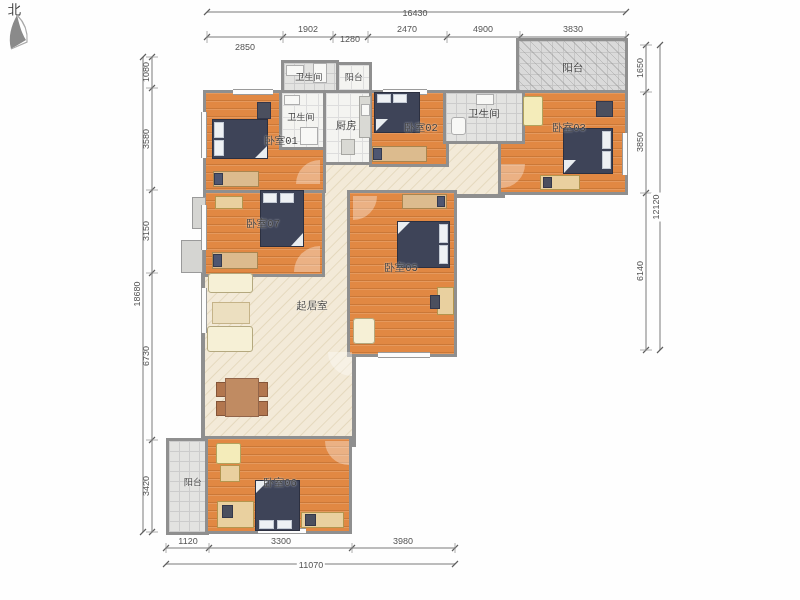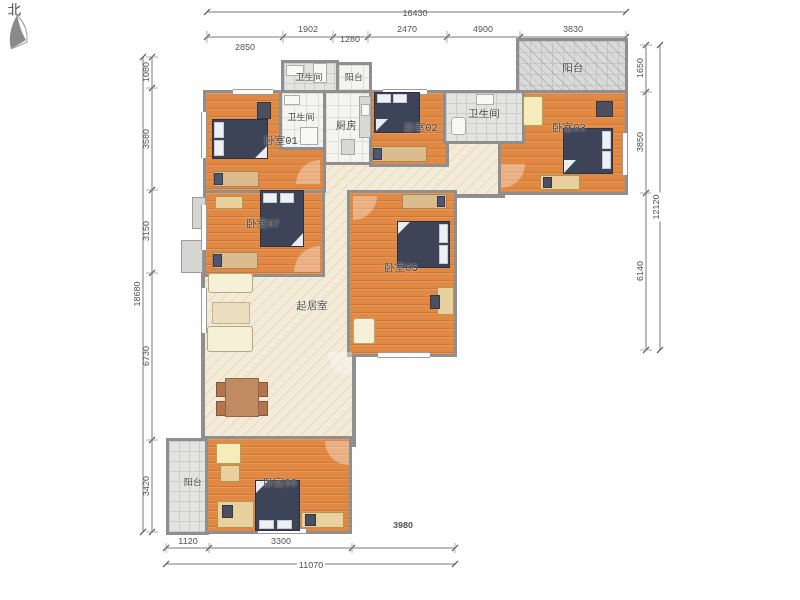--- a/index.html
+++ b/index.html
@@ -234,15 +234,15 @@
   <span class="dim rot" style="left:146px;top:486px;">3420</span>
 
   <span class="dim rot bg" style="left:656px;top:207px;">12120</span>
   <span class="dim rot" style="left:640px;top:68px;">1650</span>
   <span class="dim rot" style="left:640px;top:142px;">3850</span>
   <span class="dim rot" style="left:640px;top:271px;">6140</span>
 
   <span class="dim bg" style="left:311px;top:565px;">11070</span>
   <span class="dim" style="left:188px;top:541px;">1120</span>
   <span class="dim" style="left:281px;top:541px;">3300</span>
-  <span class="dim" style="left:403px;top:525px;font-weight:bold;">3980</span>
+  <span class="dim" style="left:403px;top:541px;">3980</span>
 
 </div>
 
 </body></html>

